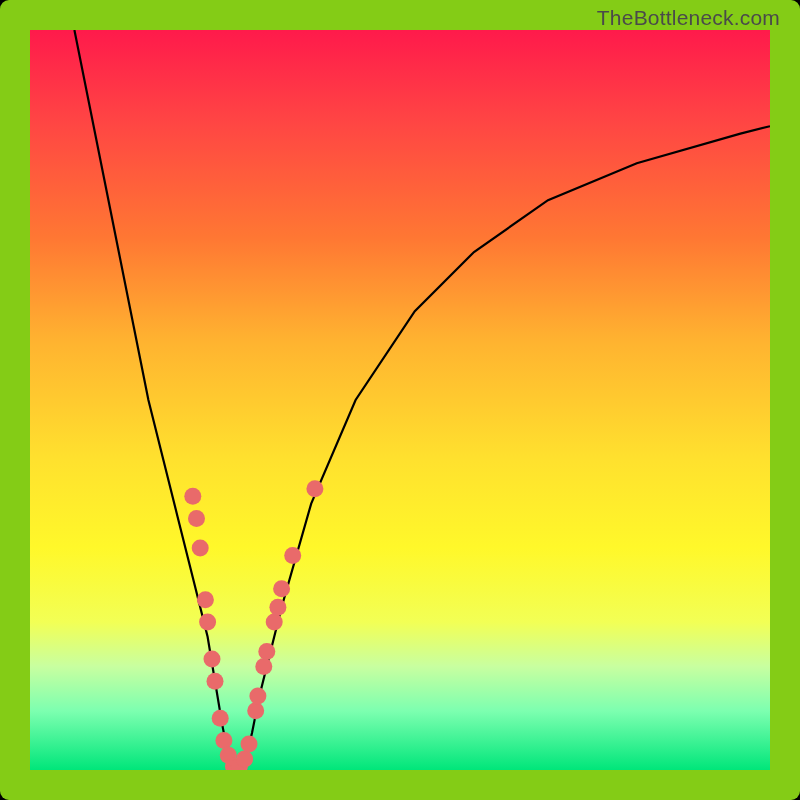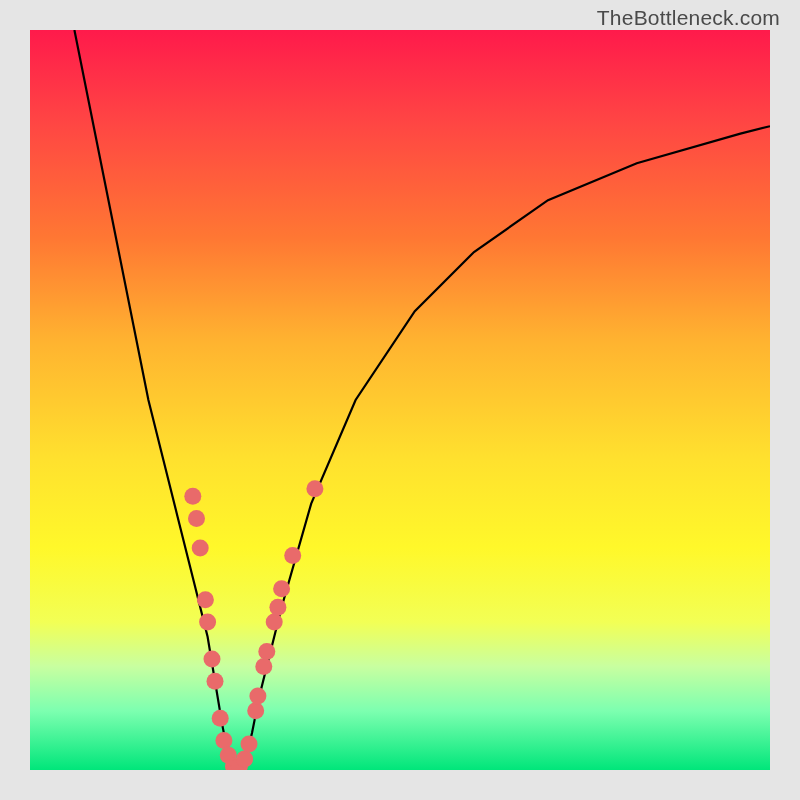--- a/index.html
+++ b/index.html
@@ -7,21 +7,22 @@
     padding: 0;
     width: 800px;
     height: 800px;
     overflow: hidden;
     background: #000;
     font-family: Arial, Helvetica, sans-serif;
   }
   .frame {
     position: absolute;
     inset: 0;
-    background: #e5e5e5;
+    background: #84cc16;
+    border-radius: 9px;
   }
   .plot {
     position: absolute;
     left: 30px;
     top: 30px;
     width: 740px;
     height: 740px;
     background: linear-gradient(
       to bottom,
       #ff1a4b 0%,

